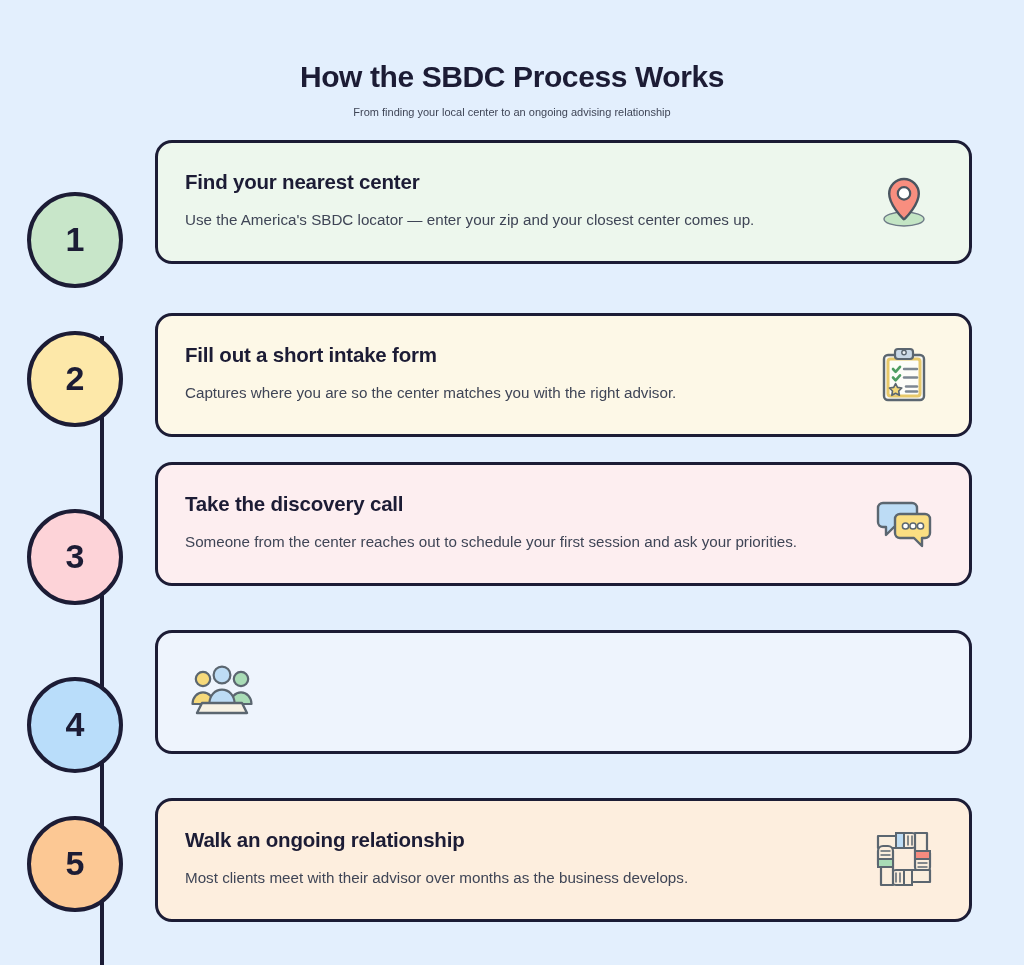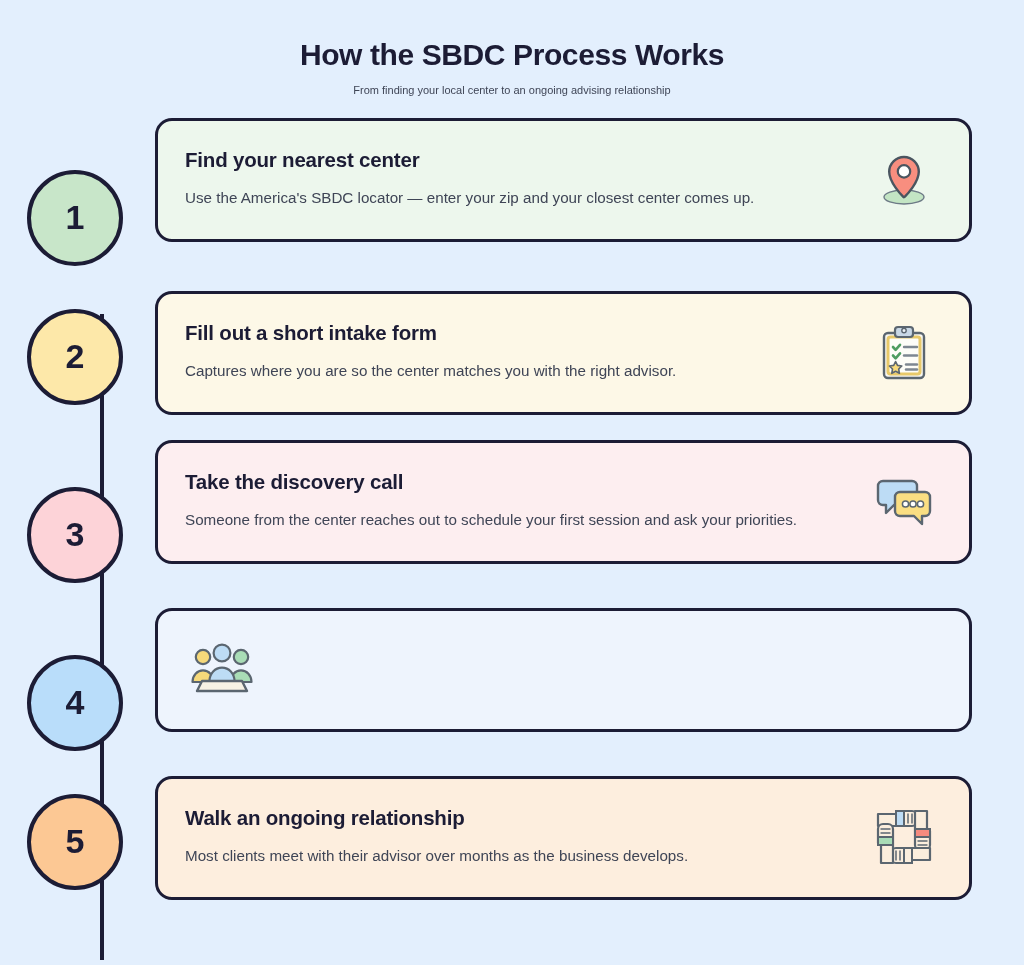--- a/index.html
+++ b/index.html
@@ -13,21 +13,21 @@
     background: #e3effd;
     font-family: "Liberation Sans", sans-serif;
     overflow: hidden;
     position: relative;
   }
 
   .infographic {
     width: 1024px;
     height: 757px;
     position: relative;
-    padding-top: 38px;
+    padding-top: 60px;
   }
 
   
   .header {
     text-align: center;
     margin-bottom: 22px;
   }
 
   .title {
     font-size: 30px;

